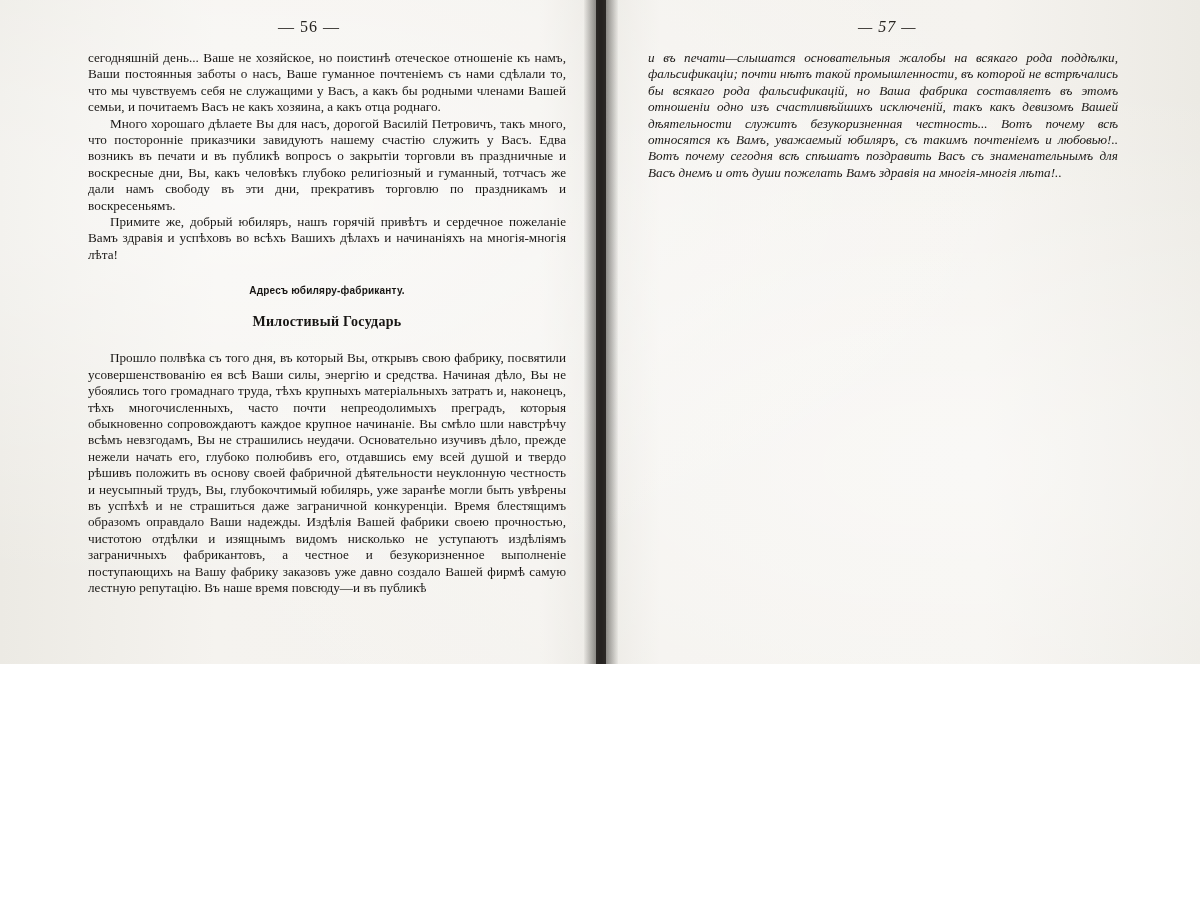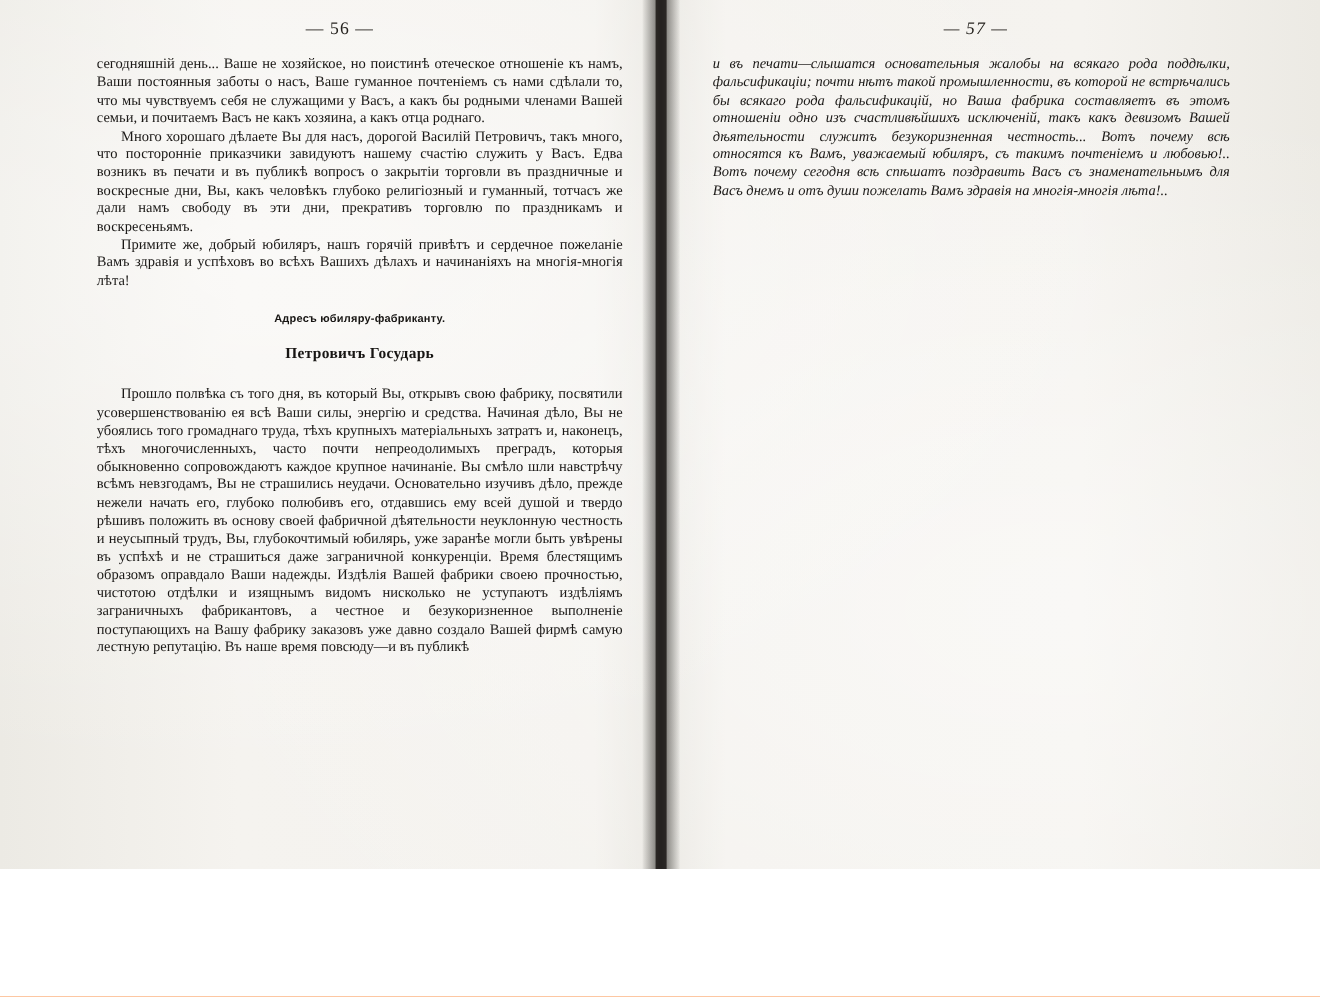--- a/index.html
+++ b/index.html
@@ -6,22 +6,22 @@
     margin: 0;
     padding: 0;
     background: #ffffff;
   }
   body {
     font-family: "Liberation Serif", serif;
   }
   .page {
     position: relative;
     width: 1200px;
-    height: 790px;
-    background: #f97316;
+    height: 664px;
+    background: #7dd3fc;
     overflow: hidden;
   }
   
   .paper-texture {
     position: absolute;
     inset: 0;
     background:
       radial-gradient(ellipse at 20% 30%, rgba(255,255,255,0.55), rgba(255,255,255,0) 60%),
       radial-gradient(ellipse at 80% 70%, rgba(255,255,255,0.45), rgba(255,255,255,0) 60%),
       linear-gradient(90deg, #eceae4 0%, #f5f3ef 18%, #f4f2ee 45%, #e8e6e0 50%, #f4f2ee 55%, #f5f3ef 82%, #eceae4 100%);
@@ -113,21 +113,21 @@
   <div class="gutter-dark"></div>
 
   <div class="col col-left">
     <div class="folio folio-left blurtext">— 56 —</div>
     <div class="body-text blurtext">
       <p class="noindent">сегодняшній день... Ваше не хозяйское, но поистинѣ отеческое отношеніе къ намъ, Ваши постоянныя заботы о насъ, Ваше гуманное почтеніемъ съ нами сдѣлали то, что мы чувствуемъ себя не служащими у Васъ, а какъ бы родными членами Вашей семьи, и почитаемъ Васъ не какъ хозяина, а какъ отца роднаго.</p>
       <p>Много хорошаго дѣлаете Вы для насъ, дорогой Василій Петровичъ, такъ много, что постороннiе приказчики завидуютъ нашему счастію служить у Васъ. Едва возникъ въ печати и въ публикѣ вопросъ о закрытіи торговли въ праздничные и воскресные дни, Вы, какъ человѣкъ глубоко религіозный и гуманный, тотчасъ же дали намъ свободу въ эти дни, прекративъ торговлю по праздникамъ и воскресеньямъ.</p>
       <p>Примите же, добрый юбиляръ, нашъ горячій привѣтъ и сердечное пожеланіе Вамъ здравія и успѣховъ во всѣхъ Вашихъ дѣлахъ и начинаніяхъ на многія-многія лѣта!</p>
     </div>
     <div class="section-heading blurtext">Адресъ юбиляру-фабриканту.</div>
-    <div class="salutation blurtext">Петровичъ Государь</div>
+    <div class="salutation blurtext">Милостивый Государь</div>
     <div class="body-text blurtext" style="margin-top:20px;">
       <p>Прошло полвѣка съ того дня, въ который Вы, открывъ свою фабрику, посвятили усовершенствованію ея всѣ Ваши силы, энергію и средства. Начиная дѣло, Вы не убоялись того громаднаго труда, тѣхъ крупныхъ матеріальныхъ затратъ и, наконецъ, тѣхъ многочисленныхъ, часто почти непреодолимыхъ преградъ, которыя обыкновенно сопровождаютъ каждое крупное начинаніе. Вы смѣло шли навстрѣчу всѣмъ невзгодамъ, Вы не страшились неудачи. Основательно изучивъ дѣло, прежде нежели начать его, глубоко полюбивъ его, отдавшись ему всей душой и твердо рѣшивъ положить въ основу своей фабричной дѣятельности неуклонную честность и неусыпный трудъ, Вы, глубокочтимый юбилярь, уже заранѣе могли быть увѣрены въ успѣхѣ и не страшиться даже заграничной конкуренціи. Время блестящимъ образомъ оправдало Ваши надежды. Издѣлія Вашей фабрики своею прочностью, чистотою отдѣлки и изящнымъ видомъ нисколько не уступаютъ издѣліямъ заграничныхъ фабрикантовъ, а честное и безукоризненное выполненіе поступающихъ на Вашу фабрику заказовъ уже давно создало Вашей фирмѣ самую лестную репутацію. Въ наше время повсюду—и въ публикѣ</p>
     </div>
   </div>
 
   <div class="col col-right">
     <div class="folio folio-right blurtext">— 57 —</div>
     <div class="body-text blurtext">
       <p class="noindent">и въ печати—слышатся основательныя жалобы на всякаго рода поддѣлки, фальсификаціи; почти нѣтъ такой промышленности, въ которой не встрѣчались бы всякаго рода фальсификацій, но Ваша фабрика составляетъ въ этомъ отношеніи одно изъ счастливѣйшихъ исключеній, такъ какъ девизомъ Вашей дѣятельности служитъ безукоризненная честность... Вотъ почему всѣ относятся къ Вамъ, уважаемый юбиляръ, съ такимъ почтеніемъ и любовью!.. Вотъ почему сегодня всѣ спѣшатъ поздравить Васъ съ знаменательнымъ для Васъ днемъ и отъ души пожелать Вамъ здравія на многія-многія лѣта!..</p>
     </div>

